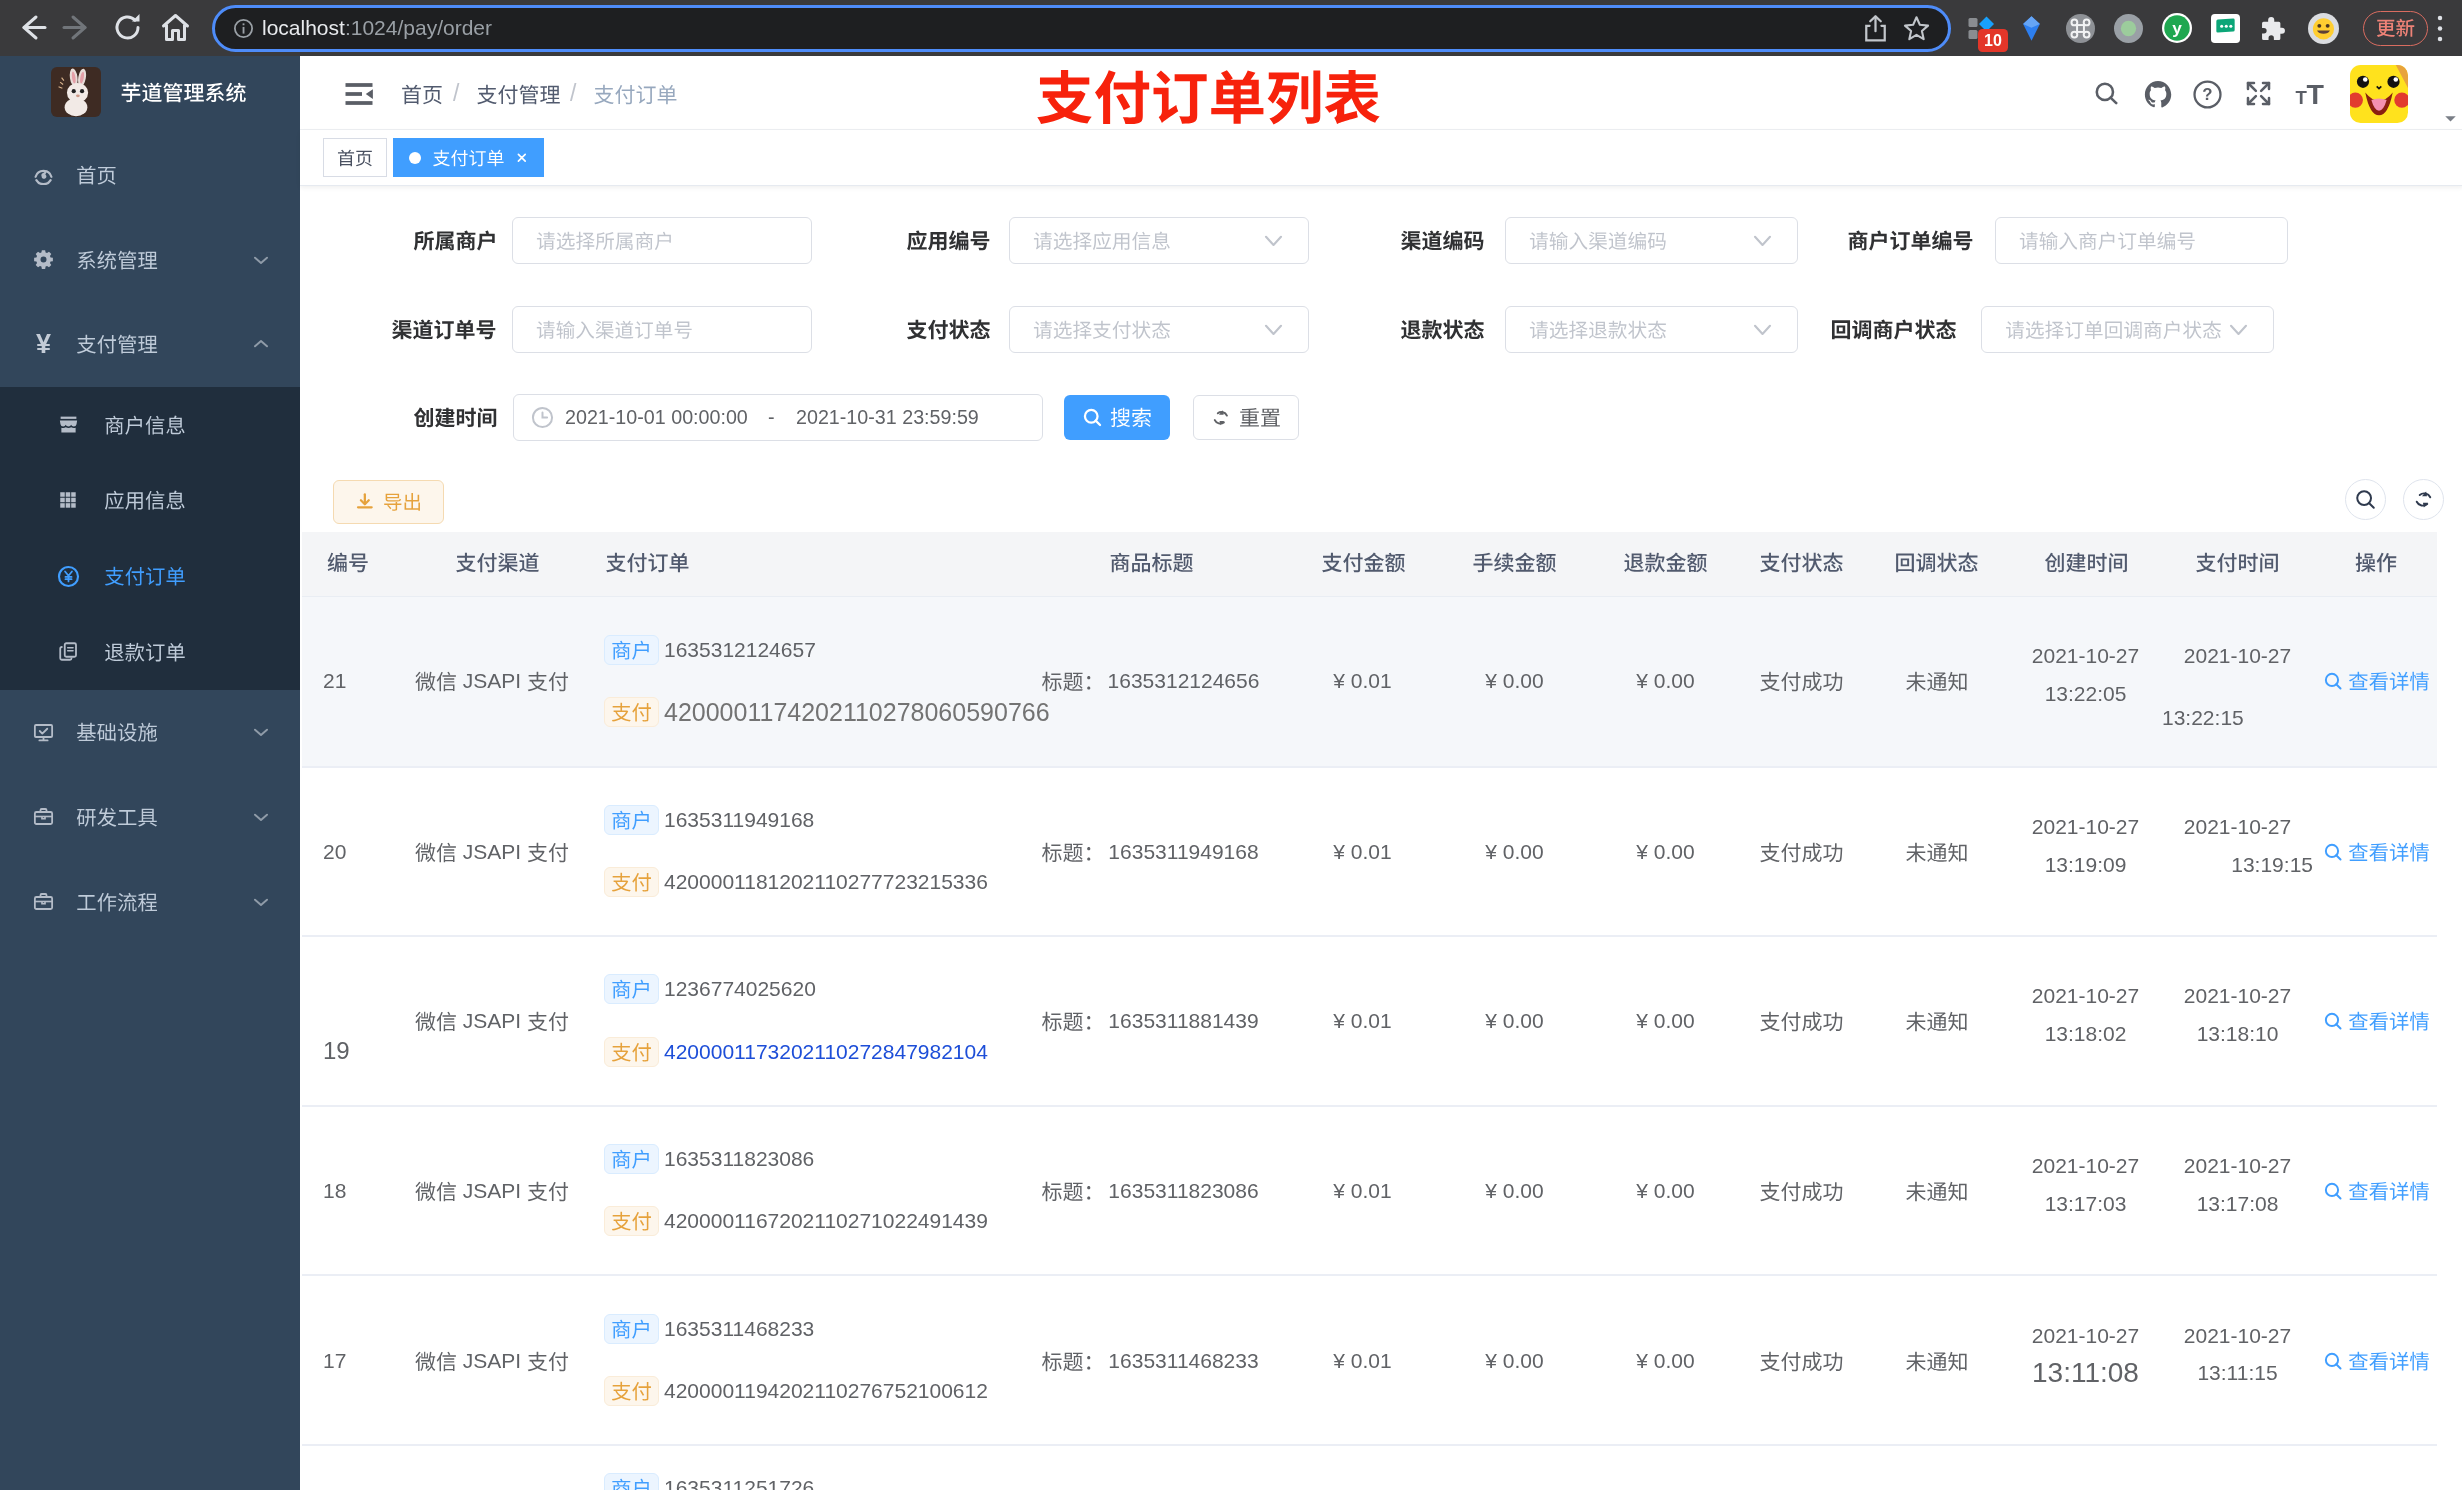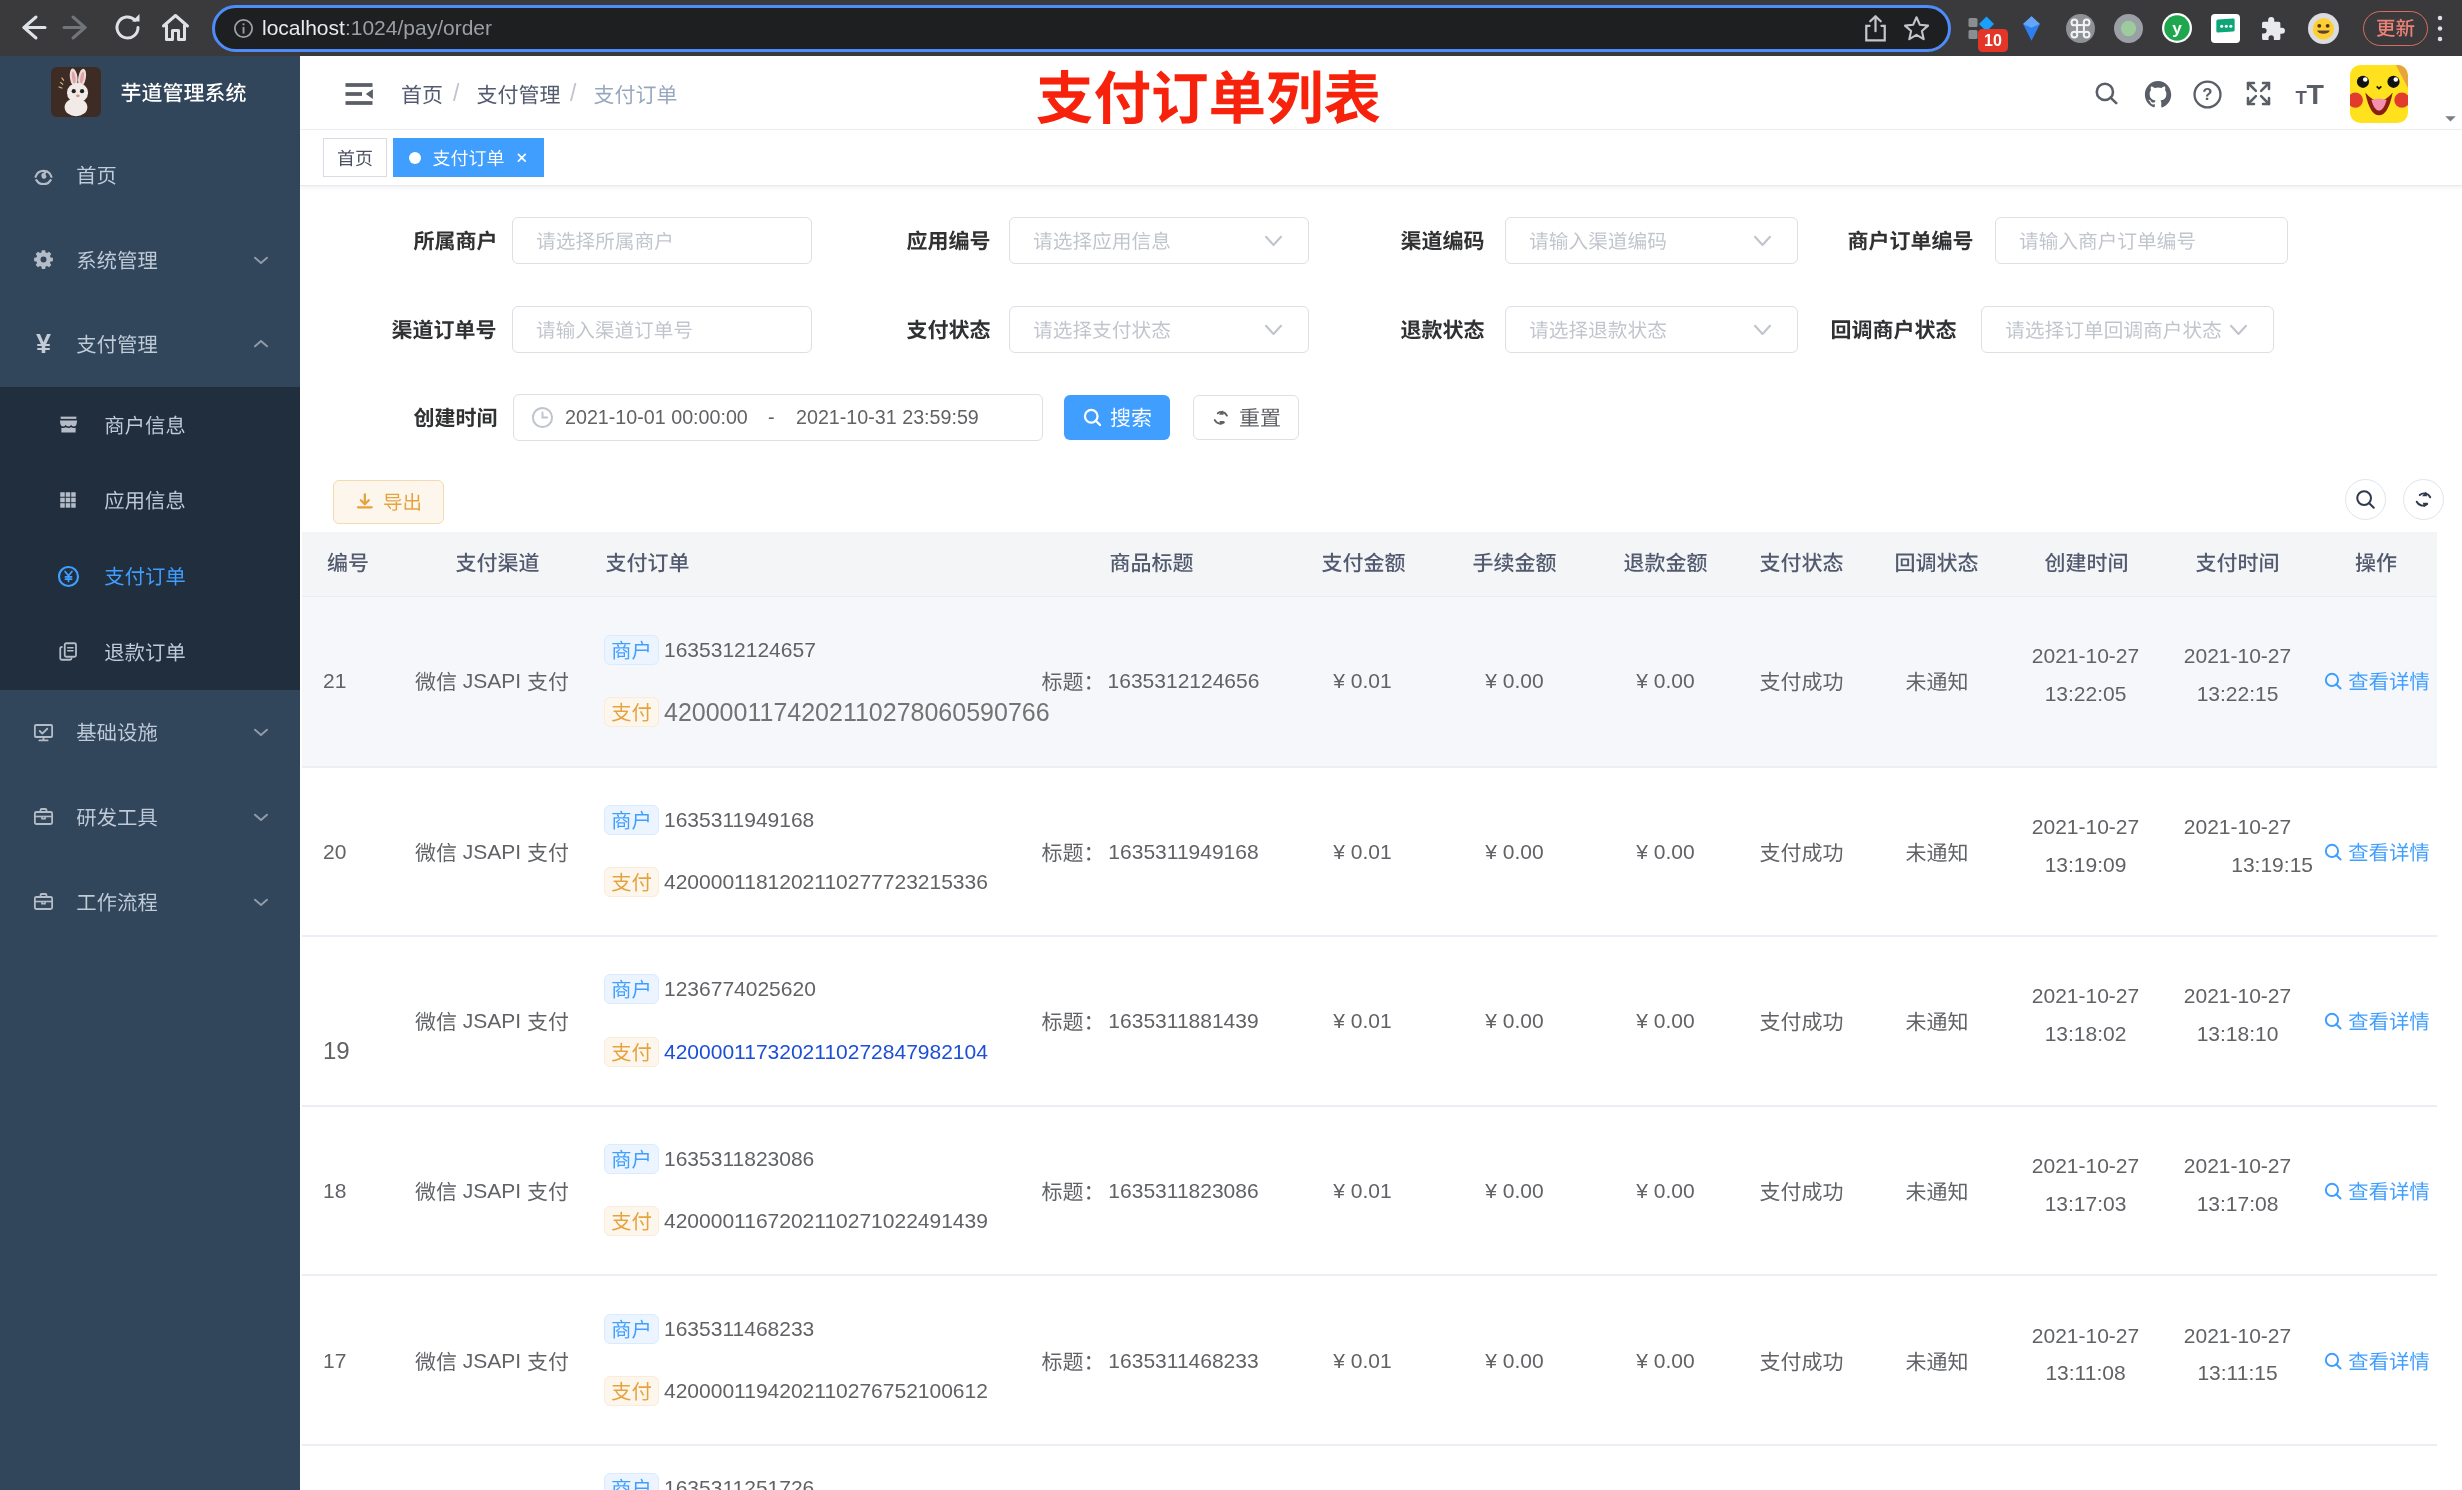--- a/index.html
+++ b/index.html
@@ -789,21 +789,21 @@
   </div>
 <div class="hr" style="left:2010px;top:641px;width:151px;height:30px;justify-content:center">
     <span style="font-size:21px;color:#606266">2021-10-27</span>
   </div>
 <div class="hr" style="left:2010px;top:679px;width:151px;height:30px;justify-content:center">
     <span style="font-size:21px;color:#606266">13:22:05</span>
   </div>
 <div class="hr" style="left:2162px;top:641px;width:151px;height:30px;justify-content:center">
     <span style="font-size:21px;color:#606266">2021-10-27</span>
   </div>
-<div class="hr" style="left:2162px;top:679px;width:151px;height:30px;justify-content:center">
+<div class="hr" style="left:2162px;top:703px;width:151px;height:30px;justify-content:flex-start">
     <span style="font-size:21px;color:#606266">13:22:15</span>
   </div>
 <div class="hr" style="left:2314px;top:666px;width:125px;height:30px;justify-content:center">
     <svg width="20.4" height="20.4" viewBox="0 0 27 27" style="">
       <circle cx="11.88" cy="11.88" r="8.1" stroke="#409EFF" stroke-width="2.6" fill="none"></circle>
       <path d="M17.55 17.55 L23.22 23.22" stroke="#409EFF" stroke-width="2.6" stroke-linecap="round"></path>
     </svg>
     <span style="margin-left:5.3px">
       <svg class="ck " style="width:82px;height:20.4px" viewBox="0 -880 4000 1000" fill="#409EFF">
         <use href="#g122" x="0"></use>
@@ -1124,21 +1124,21 @@
     <svg class="ck " style="width:64px;height:21px" viewBox="0 -880 3000 1000" fill="#606266">
       <use href="#g119" x="0"></use>
       <use href="#g120" x="1000"></use>
       <use href="#g121" x="2000"></use>
     </svg>
   </div>
 <div class="hr" style="left:2010px;top:1321px;width:151px;height:30px;justify-content:center">
     <span style="font-size:21px;color:#606266">2021-10-27</span>
   </div>
 <div class="hr" style="left:2010px;top:1358px;width:151px;height:30px;justify-content:center">
-    <span style="font-size:21px;color:#606266">13:11:08</span>
+    <span style="font-size:28px;color:#606266">13:11:08</span>
   </div>
 <div class="hr" style="left:2162px;top:1321px;width:151px;height:30px;justify-content:center">
     <span style="font-size:21px;color:#606266">2021-10-27</span>
   </div>
 <div class="hr" style="left:2162px;top:1358px;width:151px;height:30px;justify-content:center">
     <span style="font-size:21px;color:#606266">13:11:15</span>
   </div>
 <div class="hr" style="left:2314px;top:1346px;width:125px;height:30px;justify-content:center">
     <svg width="20.4" height="20.4" viewBox="0 0 27 27" style="">
       <circle cx="11.88" cy="11.88" r="8.1" stroke="#409EFF" stroke-width="2.6" fill="none"></circle>

